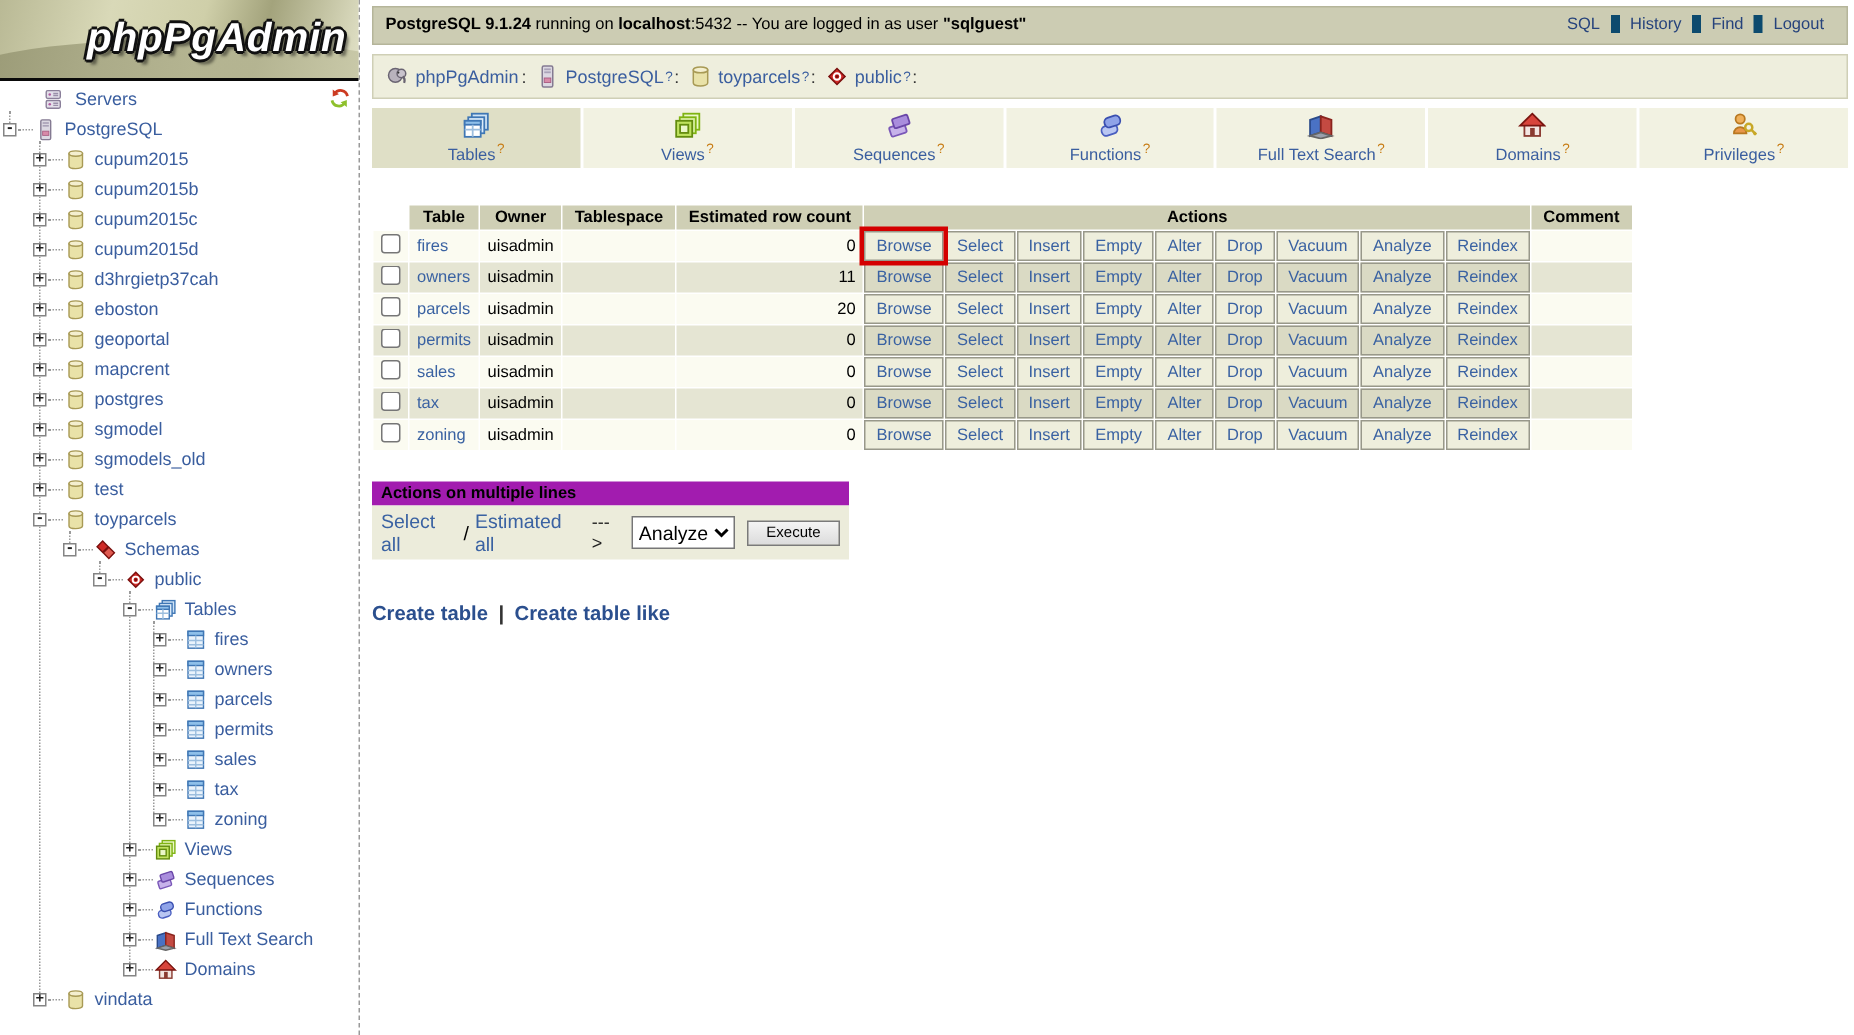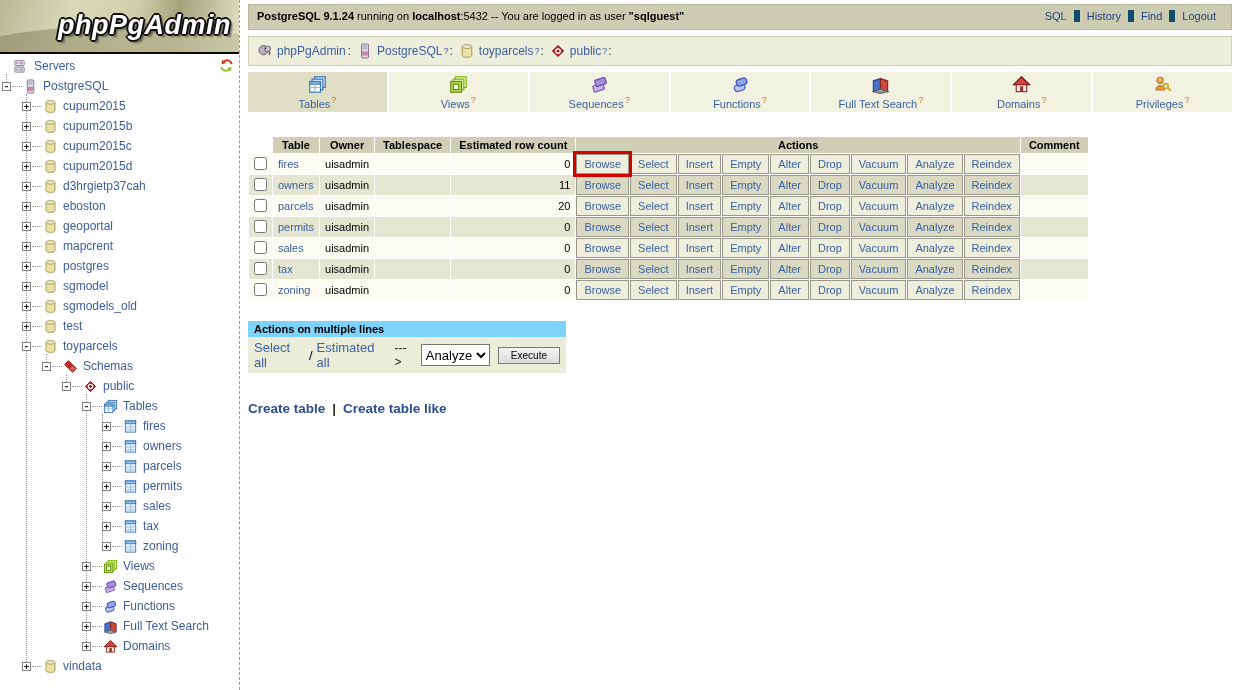--- a/index.html
+++ b/index.html
@@ -17,21 +17,21 @@
         text-shadow:-2px 0 0 #111,2px 0 0 #111,0 -2px 0 #111,0 2px 0 #111,-1px -1px 0 #111,1px 1px 0 #111,-1px 1px 0 #111,1px -1px 0 #111,3px 3px 2px rgba(0,0,0,.45);}
   #refresh-btn{position:absolute;top:58px;right:5px;width:15px;height:15px;cursor:pointer;}
   .rail{position:absolute;width:0;border-left:1px dotted #9a9a9a;}
   #tree{position:absolute;top:56px;left:0;right:1px;bottom:0;font-size:12px;}
   .trow{display:flex;align-items:center;height:20px;white-space:nowrap;}
   .tbox{flex:none;box-sizing:border-box;width:9px;height:9px;border:1px solid #848484;background:#fff;
         font:bold 9px/7px "DejaVu Sans Mono",monospace;text-align:center;color:#222;cursor:pointer;position:relative;z-index:2;}
   .tdots{flex:none;width:10px;height:0;border-top:1px dotted #9a9a9a;margin:0 1px;}
   .ticon{flex:none;width:15px;height:15px;margin-right:5px;}
   .tlabel{color:#3a5e9f;text-decoration:none;cursor:pointer;}
-  .trow.nobox{padding-left:12px;}
+  .trow.nobox{padding-left:28px;}
   .trow.nobox .ticon{margin-right:7px;}
 
   
   #main{position:absolute;left:240px;top:0;right:0;bottom:0;padding:4px 4px 0 8px;box-sizing:border-box;}
   #topbar{background:#ccccb3;border:1px solid #b5b59a;padding:5px 8px;font-size:11px;
           display:flex;justify-content:space-between;align-items:flex-start;height:26px;box-sizing:border-box;}
   #topbar .navlinks{display:flex;align-items:center;}
   #topbar .navlink{color:#26437c;font-weight:normal;text-decoration:none;padding:0 7px;cursor:pointer;}
   #topbar .navlink + .navlink{border-left:6px solid #0c4a6e;}
   .b{font-weight:bold;}
@@ -65,21 +65,21 @@
   #tablelist td.cname{min-width:34px;}
   #tablelist td.cowner{min-width:42px;}
   #tablelist td.cts{min-width:52px;}
   #tablelist td.crows{min-width:96px;text-align:right;}
   #tablelist td.ccomment{min-width:44px;}
   #tablelist a{color:#3a62a2;text-decoration:none;cursor:pointer;}
   #tablelist input[type=checkbox]{width:13px;height:13px;margin:0;}
   td.op.hl{outline:3px solid #d40000;}
 
   #multi{margin-top:20px;width:318px;}
-  #multi .mtitle{background:#7dd3fc;font-size:11px;font-weight:bold;padding:2px 6px;}
+  #multi .mtitle{background:#a21caf;font-size:11px;font-weight:bold;padding:2px 6px;}
   #multi .mcontrols{background:#ececdb;padding:3px 6px;display:flex;align-items:center;font-size:13px;}
   #multi a{color:#3a62a2;text-decoration:none;cursor:pointer;}
   #multi .msep{margin:0 4px;}
   #multi .marrow{margin:0 8px 0 6px;font-size:12px;color:#222;}
   #multi select{font-family:inherit;font-size:13px;height:22px;margin-right:8px;background:#fff;border:1px solid #767676;}
   #multi button{font-family:inherit;font-size:10px;padding:2px 12px;background:linear-gradient(#f4f4f4,#dcdcdc);
                 border:1px solid #7a7a7a;cursor:pointer;}
 
   #createlinks{margin-top:28px;font-size:13.5px;font-weight:bold;display:flex;align-items:center;}
   #createlinks a{color:#2b4f8e;text-decoration:none;cursor:pointer;}

